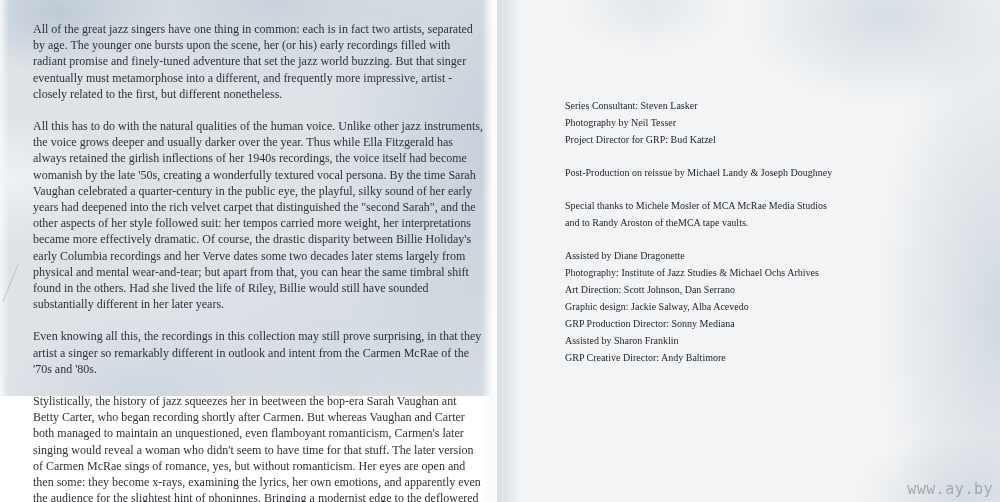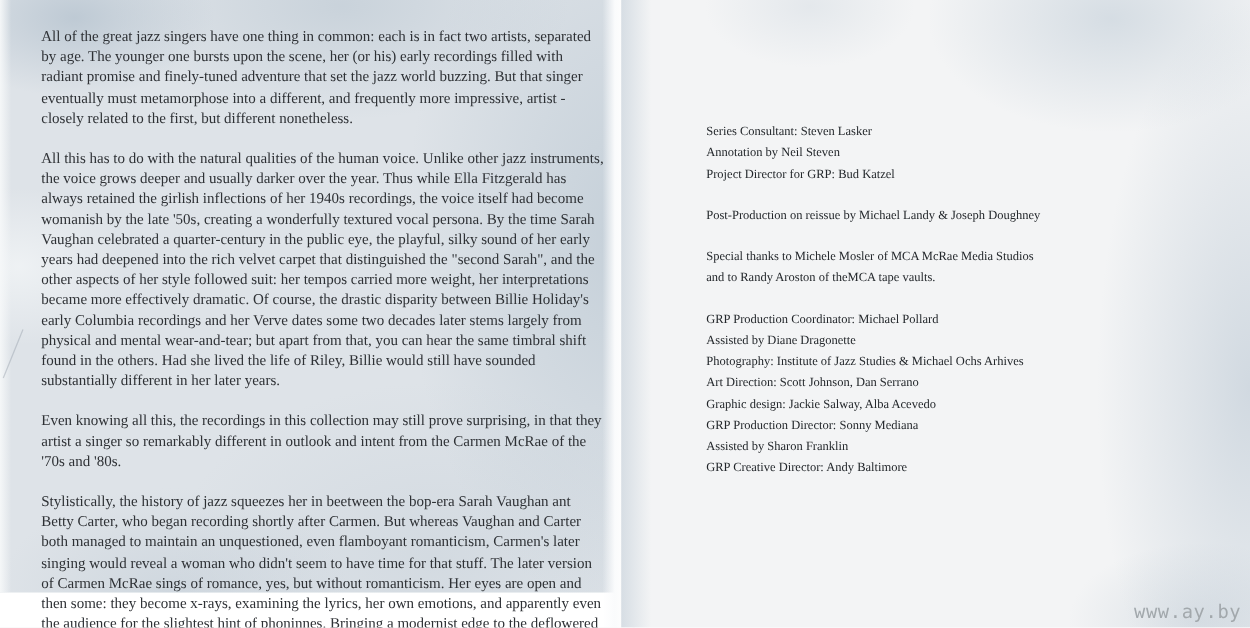--- a/index.html
+++ b/index.html
@@ -7,21 +7,21 @@
     width:1000px;height:502px;
     font-family:"Liberation Serif", serif;
     background:#ffffff;
     overflow:hidden;
   }
   .spread{
     position:relative;width:1000px;height:502px;overflow:hidden;
   }
   
   .page-left{
-    position:absolute;left:0;top:0;width:497px;height:474px;
+    position:absolute;left:0;top:0;width:497px;height:396px;
     background:
       linear-gradient(90deg, rgba(246,248,249,0.95) 0px, rgba(246,248,249,0) 9px),
       radial-gradient(ellipse 160px 90px at 12% 3%, rgba(164,181,196,0.55), transparent 70%),
       radial-gradient(ellipse 260px 130px at 55% 1%, rgba(170,186,199,0.40), transparent 70%),
       radial-gradient(ellipse 240px 420px at 100% 40%, rgba(173,189,202,0.50), transparent 72%),
       radial-gradient(ellipse 200px 120px at 28% 100%, rgba(178,192,204,0.35), transparent 70%),
       radial-gradient(ellipse 300px 200px at 70% 94%, rgba(182,195,206,0.28), transparent 70%),
       radial-gradient(ellipse 120px 90px at 3% 45%, rgba(240,243,245,0.9), transparent 70%),
       #dee3e8;
   }
@@ -85,35 +85,34 @@
   </div>
 
   <div class="gutter"></div>
   <div class="gutter-line"></div>
 
   <div class="page-right">
     <div class="credits">
 
       <div class="credit-block">
         <div class="credit-line">Series Consultant: Steven Lasker</div>
-        <div class="credit-line">Annotation by Neil Steven</div>
+        <div class="credit-line">Photography by Neil Tesser</div>
         <div class="credit-line">Project Director for GRP: Bud Katzel</div>
       </div>
 
       <div class="credit-block">
         <div class="credit-line">Post-Production on reissue by Michael Landy &amp; Joseph Doughney</div>
       </div>
 
       <div class="credit-block">
         <div class="credit-line">Special thanks to Michele Mosler of MCA McRae Media Studios</div>
         <div class="credit-line">and to Randy Aroston of theMCA tape vaults.</div>
       </div>
 
       <div class="credit-block">
-        <div class="credit-line">GRP Production Coordinator: Michael Pollard</div>
         <div class="credit-line">Assisted by Diane Dragonette</div>
         <div class="credit-line">Photography: Institute of Jazz Studies &amp; Michael Ochs Arhives</div>
         <div class="credit-line">Art Direction: Scott Johnson, Dan Serrano</div>
         <div class="credit-line">Graphic design: Jackie Salway, Alba Acevedo</div>
         <div class="credit-line">GRP Production Director: Sonny Mediana</div>
         <div class="credit-line">Assisted by Sharon Franklin</div>
         <div class="credit-line">GRP Creative Director: Andy Baltimore</div>
       </div>
 
     </div>

